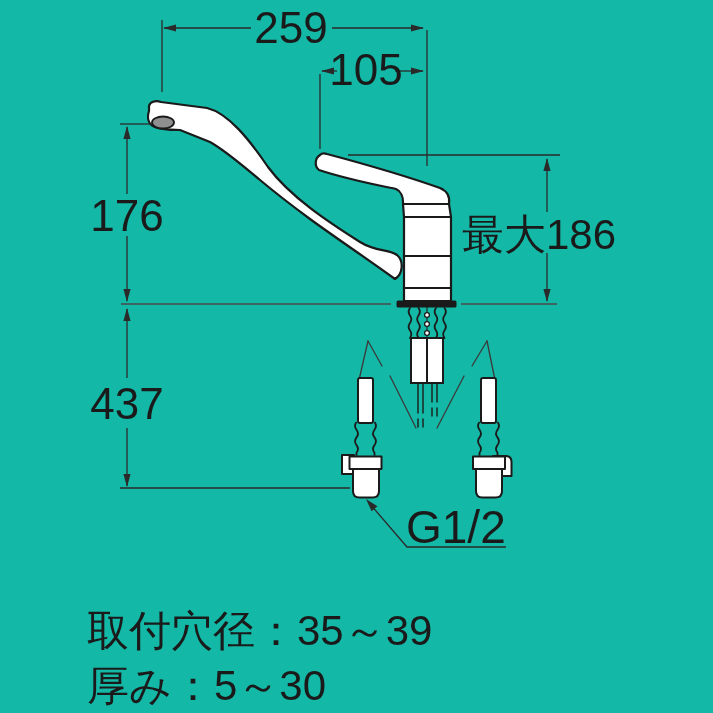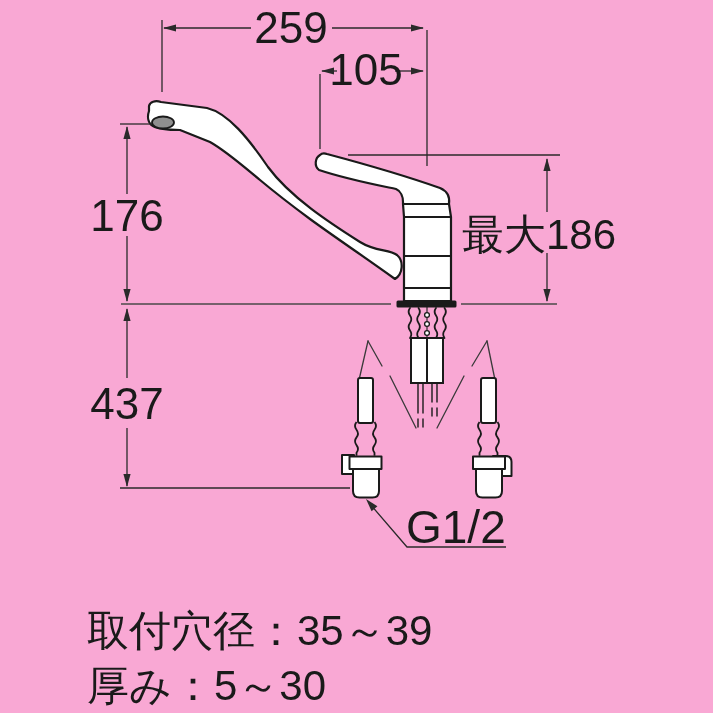--- a/index.html
+++ b/index.html
@@ -1,17 +1,17 @@
 <!DOCTYPE html>
 <html><head>
 <meta charset="utf-8">
 <style>
   html,body{margin:0;padding:0;background:#fff;}
   #stage{
-    position:relative;width:713px;height:713px;background:#f9a8d4;
+    position:relative;width:713px;height:713px;background:#14b8a6;
     font-family:"Liberation Sans","DejaVu Sans",sans-serif;overflow:hidden;
   }
   svg{display:block}
   .dimtext{
     font-family:"Liberation Sans","DejaVu Sans",sans-serif;
     fill:#1a1a1a;
   }
 </style>
 </head>
 <body>

